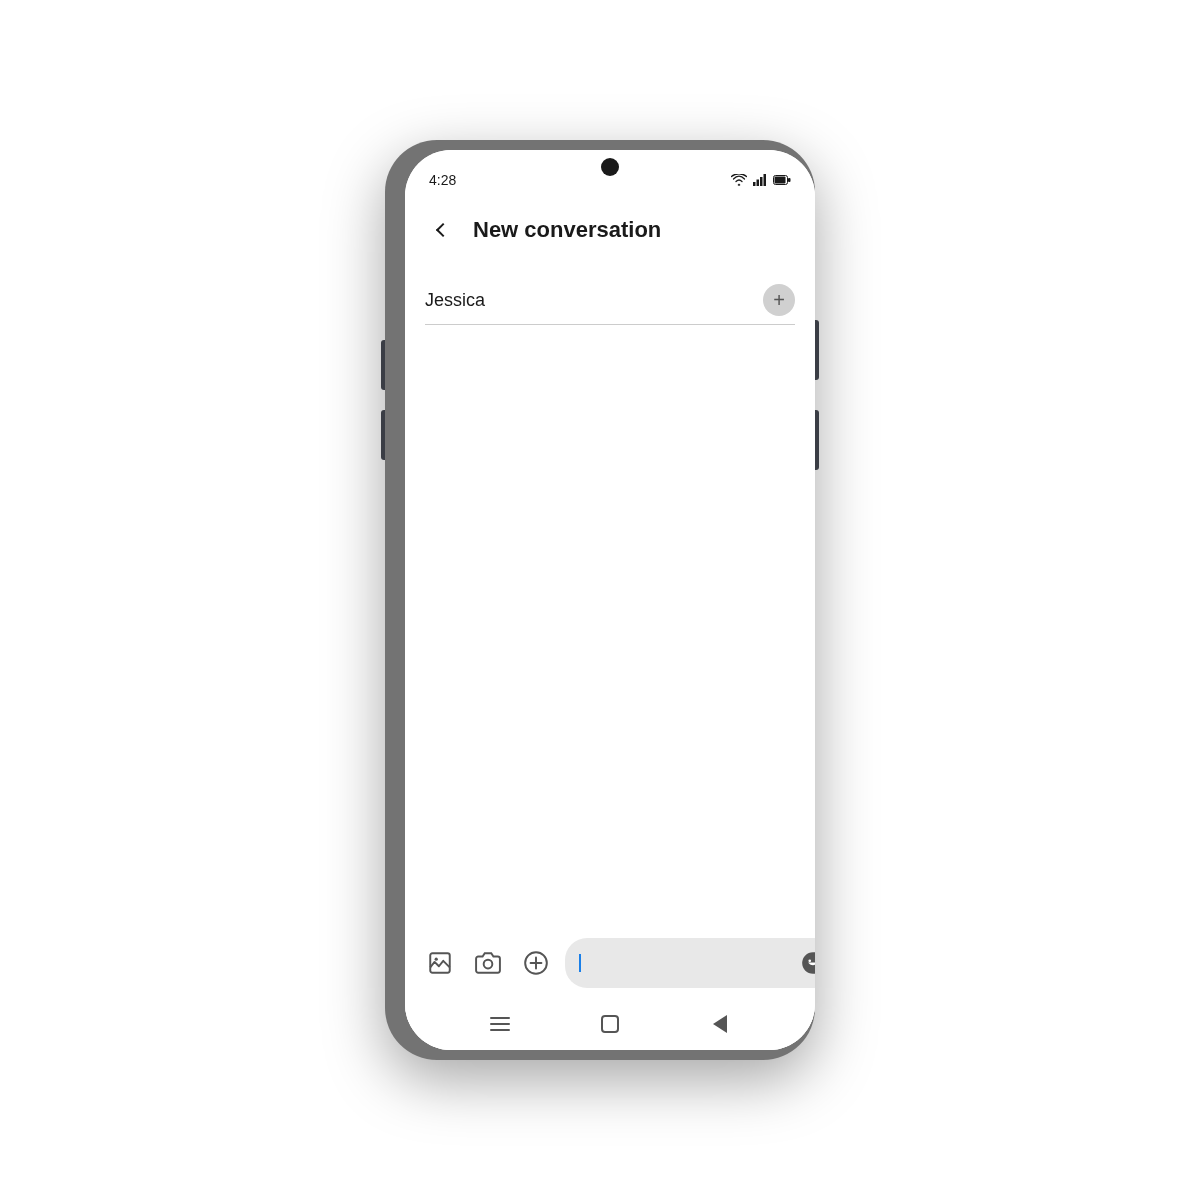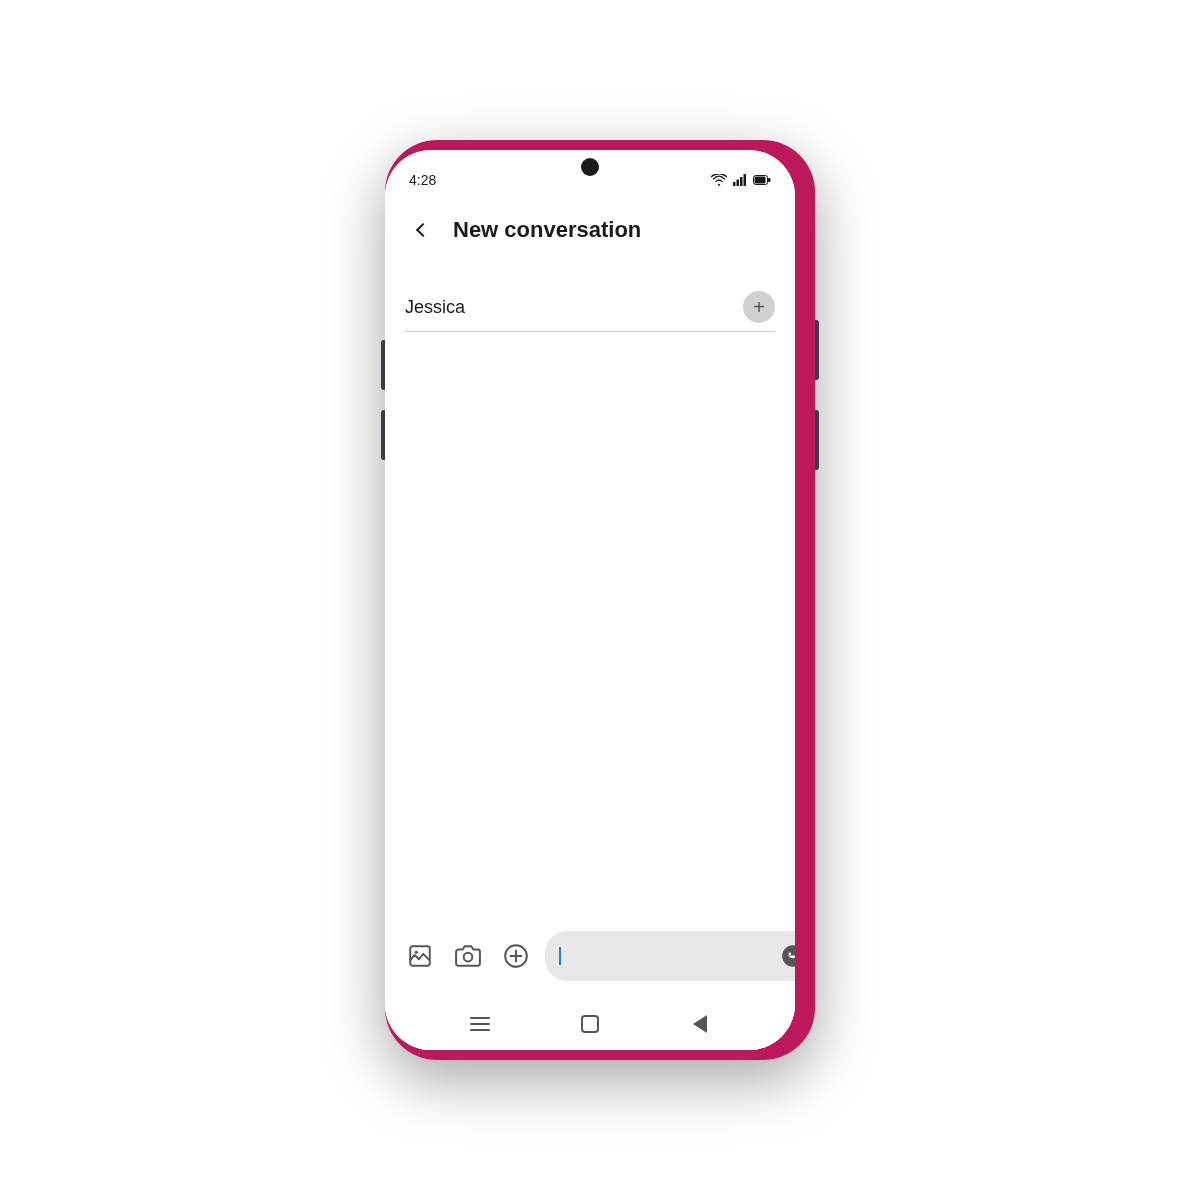--- a/index.html
+++ b/index.html
@@ -10,27 +10,27 @@
       justify-content: center;
       align-items: center;
       width: 1200px;
       height: 1200px;
       font-family: 'Segoe UI', sans-serif;
     }
 
     .phone-outer {
       width: 430px;
       height: 920px;
-      background: #be185d;
+      background: #737373;
       border-radius: 52px;
       position: relative;
       box-shadow: 0 20px 60px rgba(0,0,0,0.35);
       display: flex;
       flex-direction: column;
-      align-items: flex-start;
+      align-items: flex-end;
     }
 
     
     .phone-outer::before {
       content: '';
       position: absolute;
       right: -4px;
       top: 180px;
       width: 4px;
       height: 60px;
@@ -108,21 +108,20 @@
       gap: 6px;
     }
 
     
     .app-content {
       flex: 1;
       display: flex;
       flex-direction: column;
       background: #ffffff;
       overflow: hidden;
-      gap: 7px;
     }
 
     
     .top-bar {
       display: flex;
       align-items: center;
       padding: 12px 20px;
       gap: 12px;
       flex-shrink: 0;
     }

